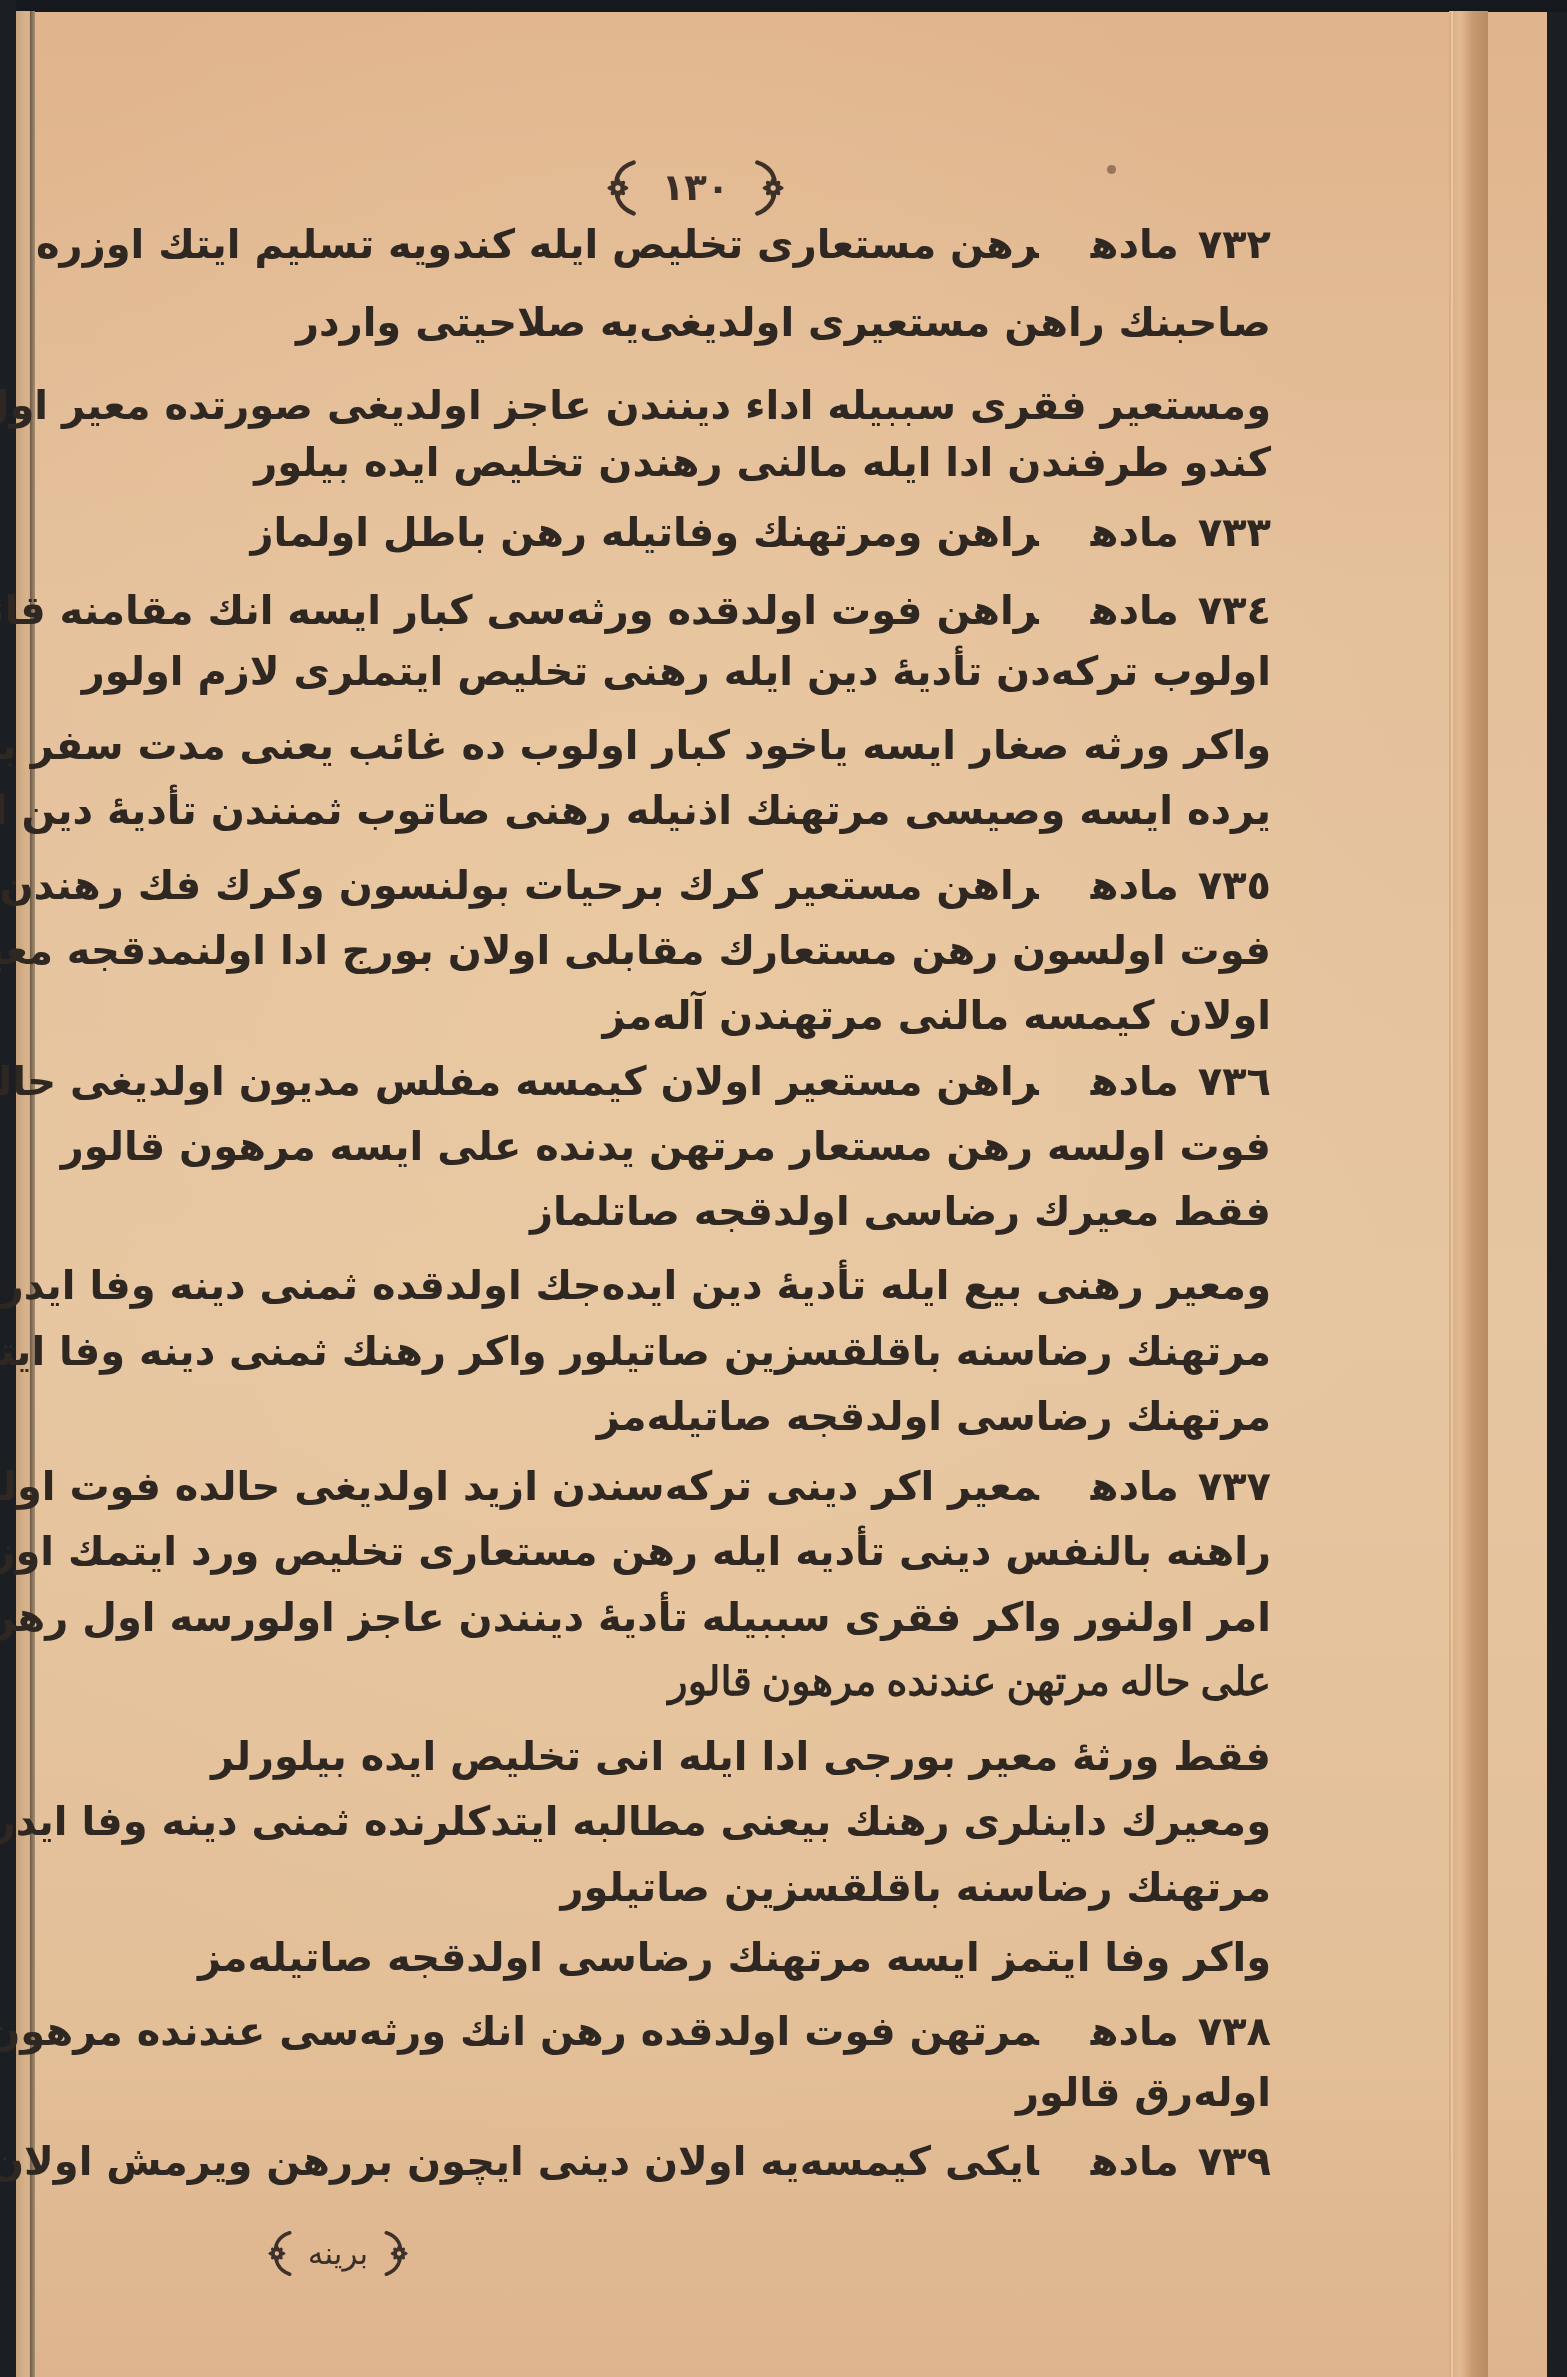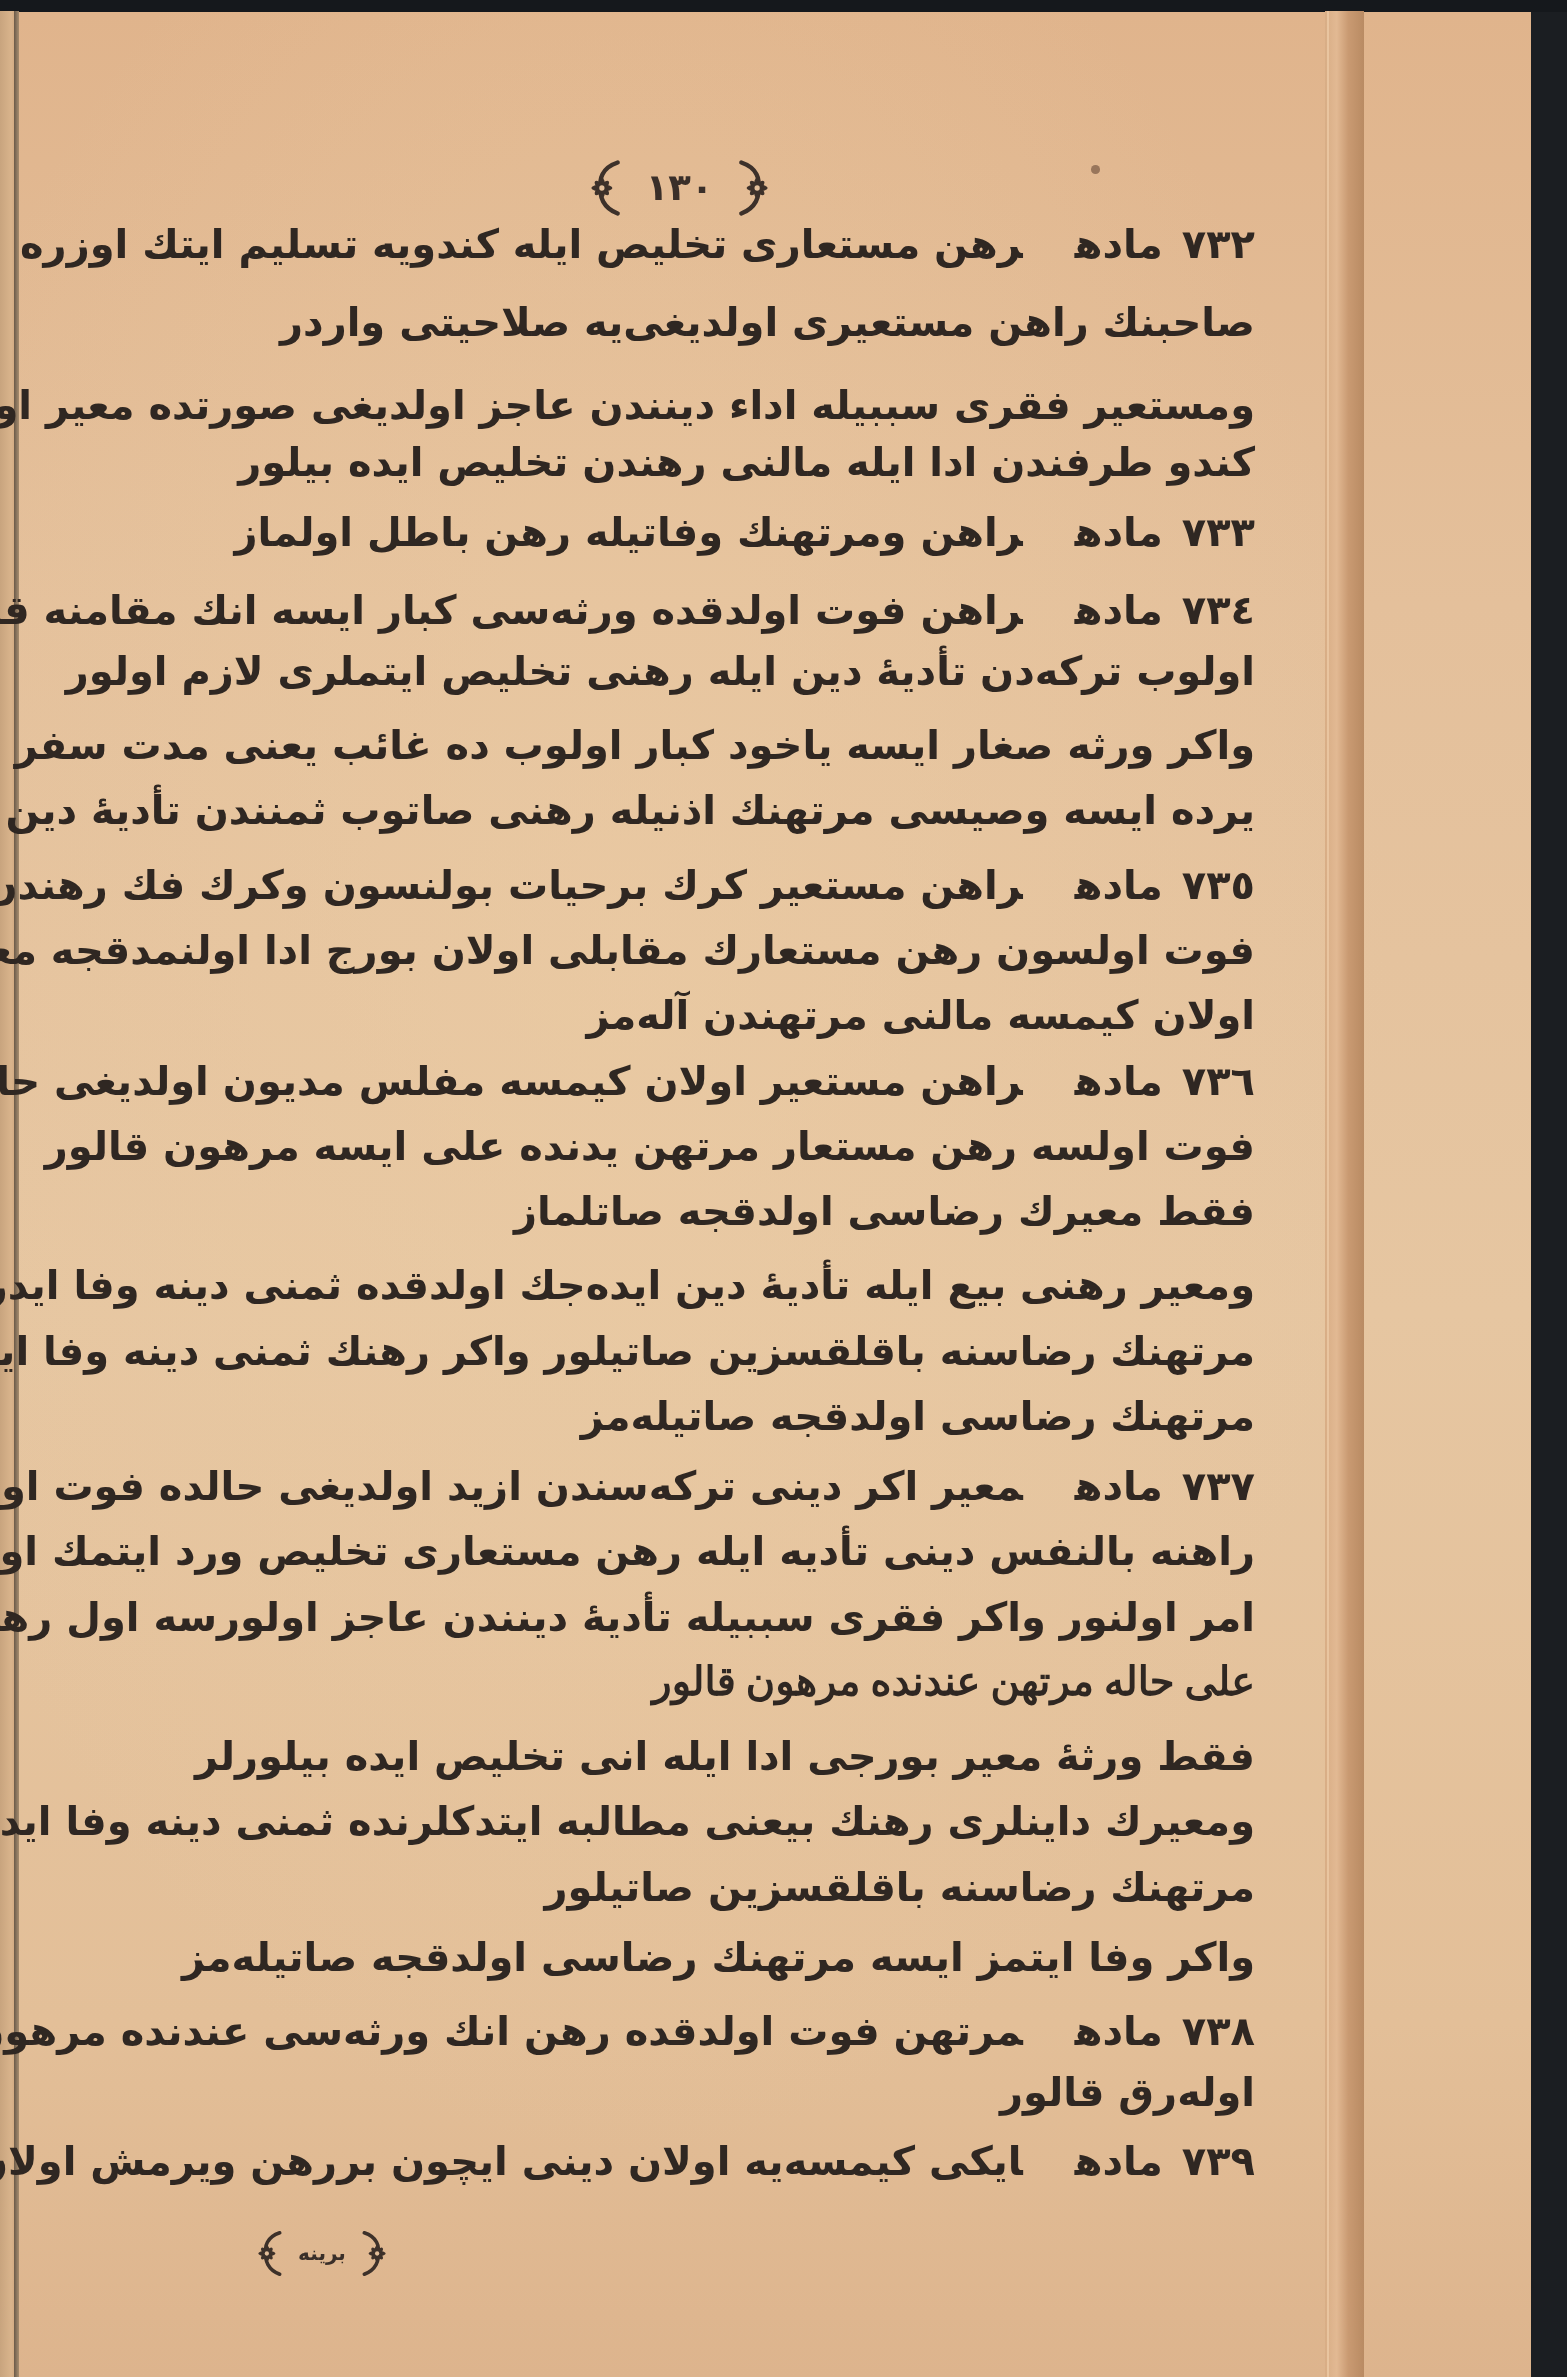--- a/index.html
+++ b/index.html
@@ -5,23 +5,23 @@
     html, body {
       margin: 0;
       padding: 0;
       width: 1568px;
       height: 2377px;
       overflow: hidden;
       background: #1b1e22;
     }
     .scan {
       position: absolute;
-      left: 0;
+      left: 16px;
       top: 0;
-      width: 1364px;
+      width: 1472px;
       height: 2377px;
       background: #e5e5e5;
     }
     .top-edge {
       position: absolute;
       left: 0; top: 0;
       width: 1568px; height: 12.2px;
       background: #15181c;
     }
     .left-leaf {
@@ -115,22 +115,22 @@
       left: 235px; top: 2218px;
       width: 174px; height: 70px;
       display: flex;
       align-items: center;
       justify-content: center;
       gap: 14px;
       color: #3d312a;
     }
     .catchword {
       font-family: "DejaVu Sans", sans-serif;
-      font-size: 20px;
-      font-weight: bold;
+      font-size: 31px;
+      font-weight: normal;
       color: #3a2f29;
       direction: rtl;
     }
     .speck {
       position: absolute;
       width: 8.7px; height: 8.7px;
       border-radius: 50%;
       background: #7a5a45;
       opacity: 0.7;
     }

